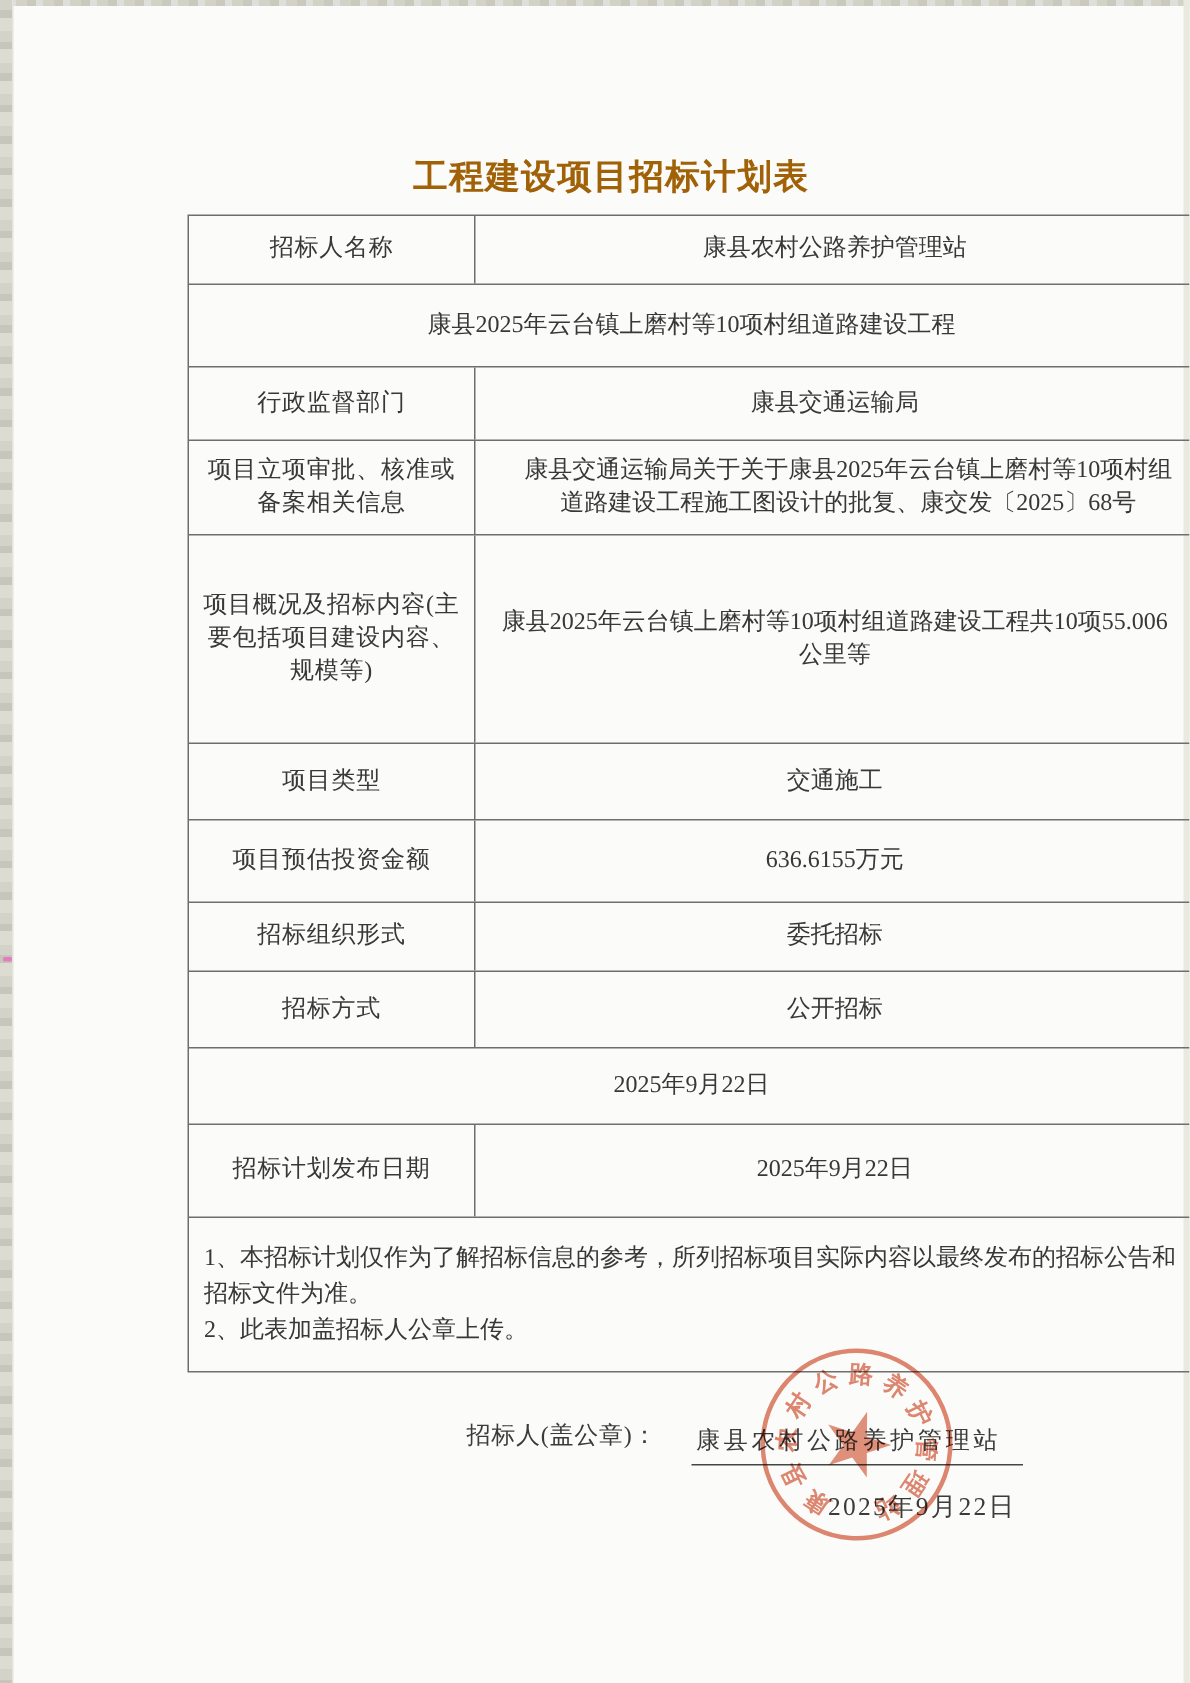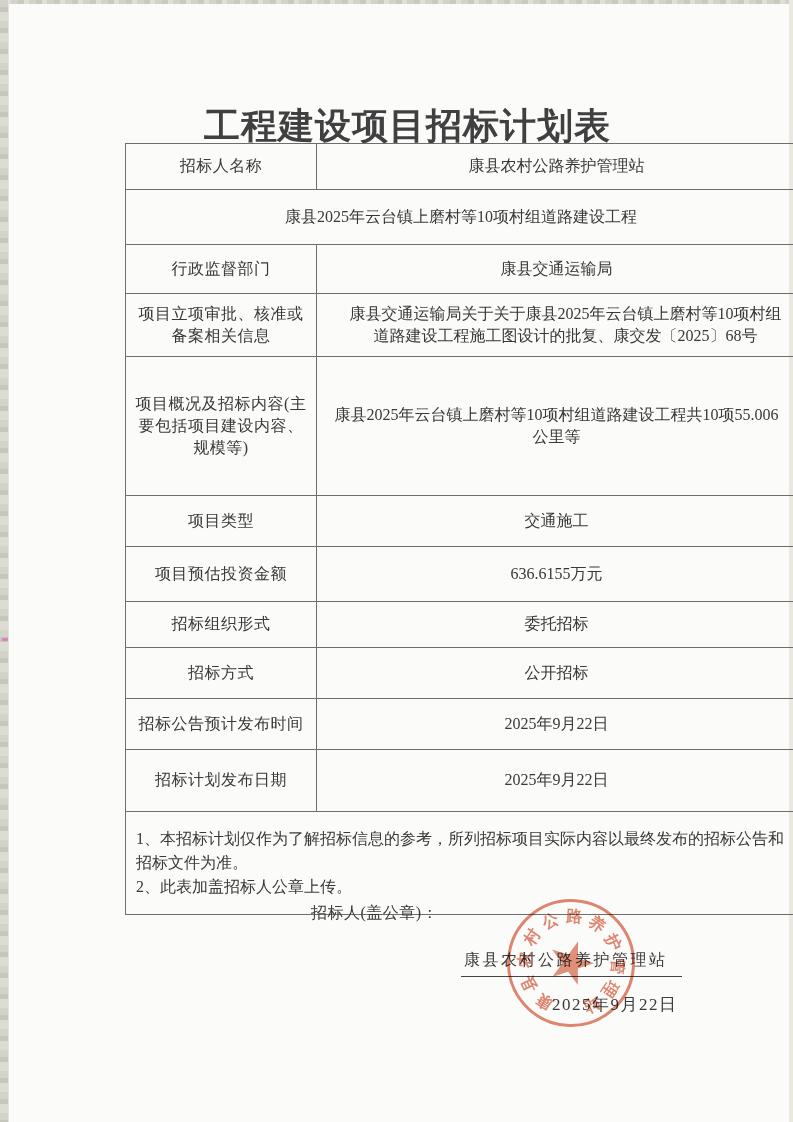--- a/index.html
+++ b/index.html
@@ -26,21 +26,21 @@
     background:#e9e9e0;
   }
   .artifact-pink{
     position:absolute;left:2px;top:638px;width:6px;height:3px;
     background:#e27ec0;border-radius:1px;
   }
   .doc-title{
     position:absolute;left:125px;top:102px;width:565px;
     text-align:center;
     font-family:"Liberation Sans","DejaVu Sans",sans-serif;
-    font-size:36px;font-weight:bold;letter-spacing:1px;color:#404040;
+    font-size:23px;font-weight:bold;letter-spacing:1px;color:#a16207;
   }
   .doc-table{
     position:absolute;left:125px;top:143px;width:672px;
     border:1.5px solid #6e6e6e;
     box-sizing:border-box;
     background:transparent;
   }
   .trow{display:flex;border-top:1.5px solid #6e6e6e;}
   .trow:first-child{border-top:none;}
   .tcell{
@@ -73,21 +73,21 @@
   .trow:nth-child(11){min-height:61px;}
   .trow:nth-child(12){min-height:102px;}
   .trow.row-remark .tcell.value{
     justify-content:flex-start;
     text-align:left;
     align-items:center;
     line-height:1.5;
     padding:6px 10px;
   }
   .sign-label{
-    position:absolute;left:311px;top:903px;
+    position:absolute;left:311px;top:947px;
     font-size:16px;letter-spacing:0.5px;color:#3b3b3b;
   }
   .sign-name{
     position:absolute;left:461px;top:950px;
     font-size:16px;letter-spacing:2.5px;color:#3b3b3b;
     border-bottom:1.5px solid #454545;
     padding:0 14px 5px 3px;
   }
   .sign-date{
     position:absolute;left:552px;top:993px;
@@ -161,21 +161,20 @@
     </div>
     <div class="trow">
       <div class="tcell label">招标组织形式</div>
       <div class="tcell value">委托招标</div>
     </div>
     <div class="trow">
       <div class="tcell label">招标方式</div>
       <div class="tcell value">公开招标</div>
     </div>
     <div class="trow">
-      <div class="tcell label">招标公告预计发布时间</div>
       <div class="tcell value">2025年9月22日</div>
     </div>
     <div class="trow">
       <div class="tcell label">招标计划发布日期</div>
       <div class="tcell value">2025年9月22日</div>
     </div>
     <div class="trow row-remark">
       <div class="tcell value">1、本招标计划仅作为了解招标信息的参考，所列招标项目实际内容以最终发布的招标公告和招标文件为准。
 2、此表加盖招标人公章上传。</div>
     </div>

